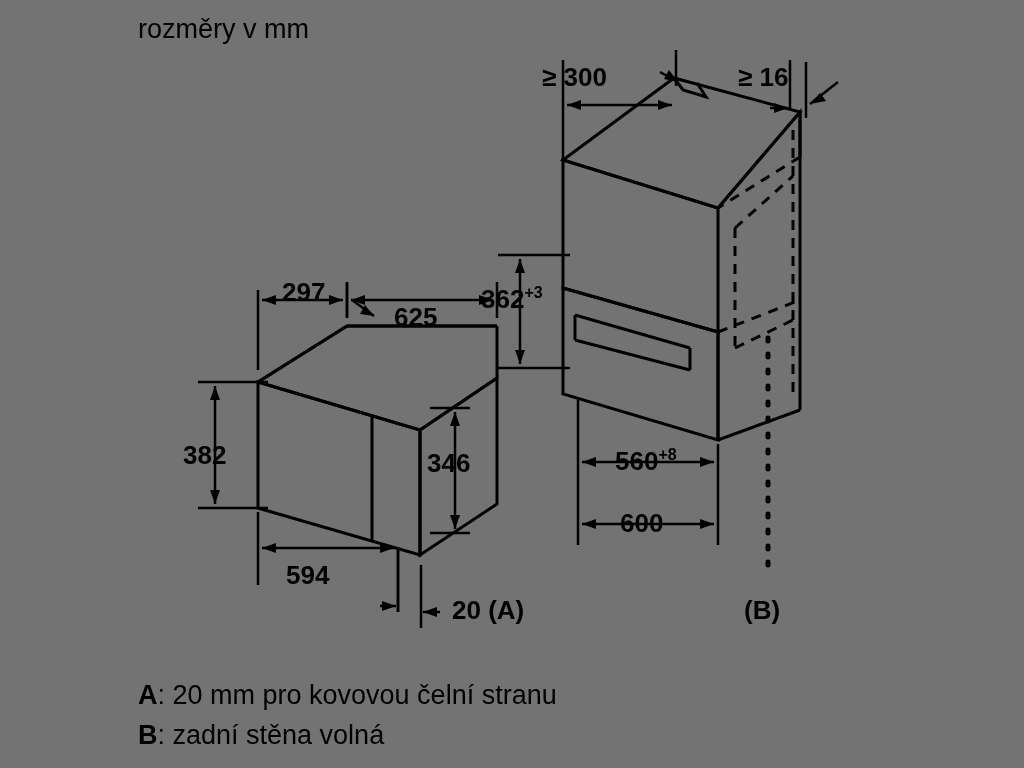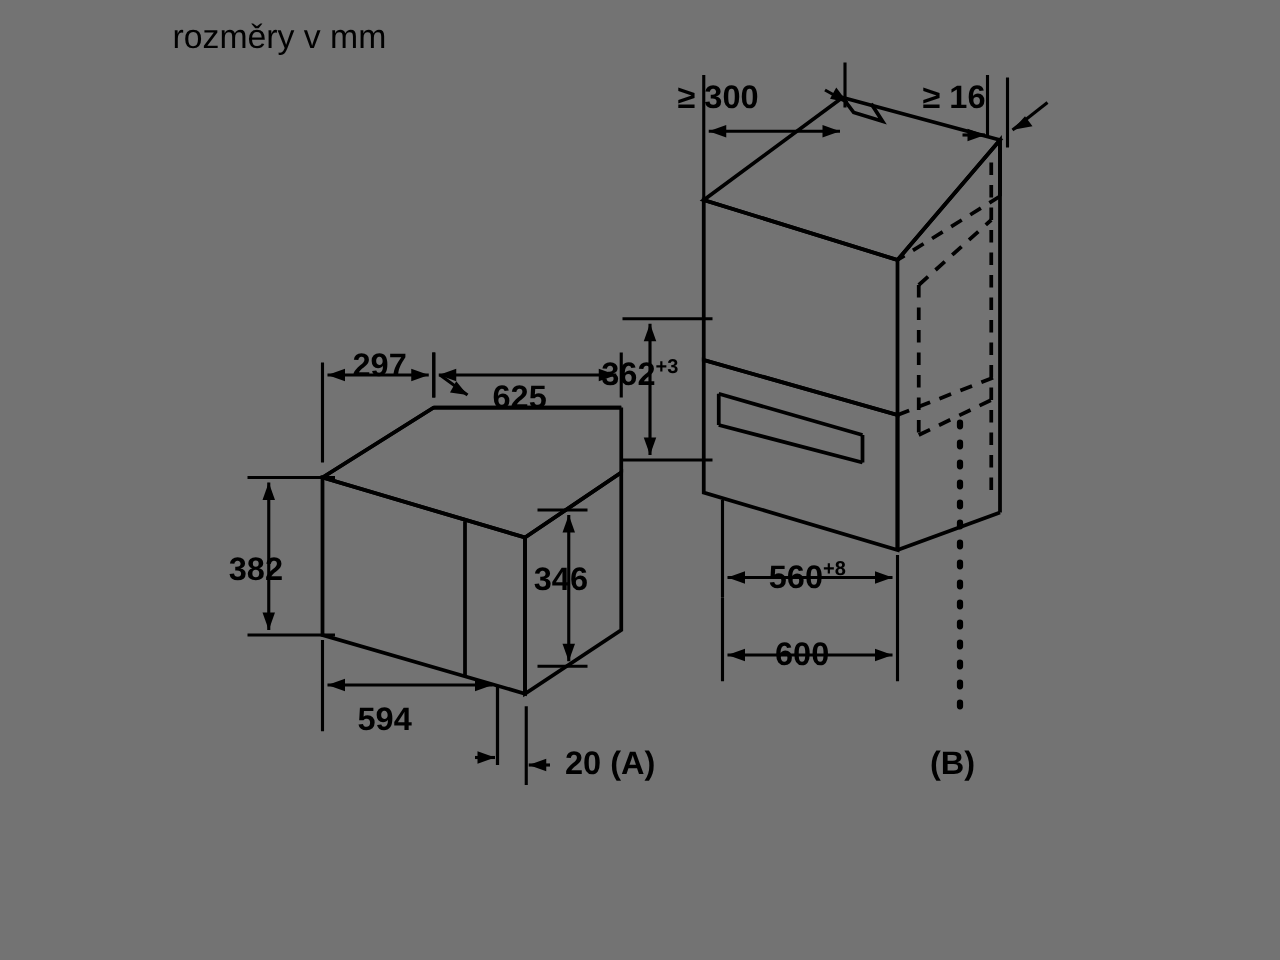--- a/index.html
+++ b/index.html
@@ -224,14 +224,20 @@
   <div class="label dim" style="left:615px; top:446px;">
     <span>560</span><sup>+8</sup>
   </div>
 
   <div class="label dim" style="left:620px; top:508px;">600</div>
 
   <div class="label dim" style="left:744px; top:595px;">
     <span>(</span><b>B</b><span>)</span>
   </div>
 
+  <div class="label note" id="note-a">
+    <b>A</b><span>: 20 mm pro kovovou čelní stranu</span>
+  </div>
+  <div class="label note" id="note-b">
+    <b>B</b><span>: zadní stěna volná</span>
+  </div>
 
 </div>
 
 </body></html>

